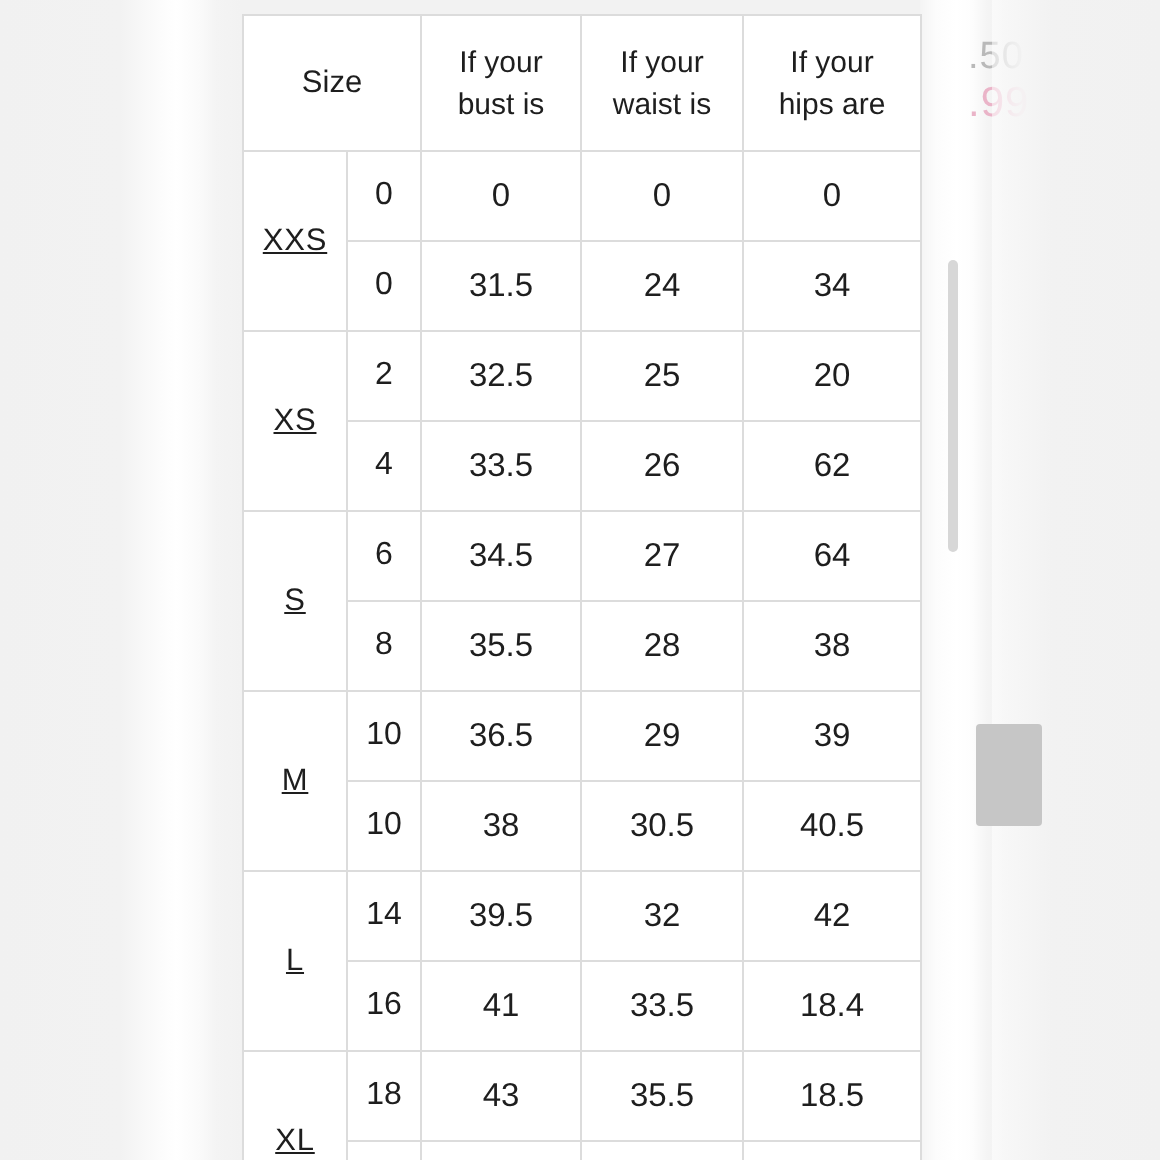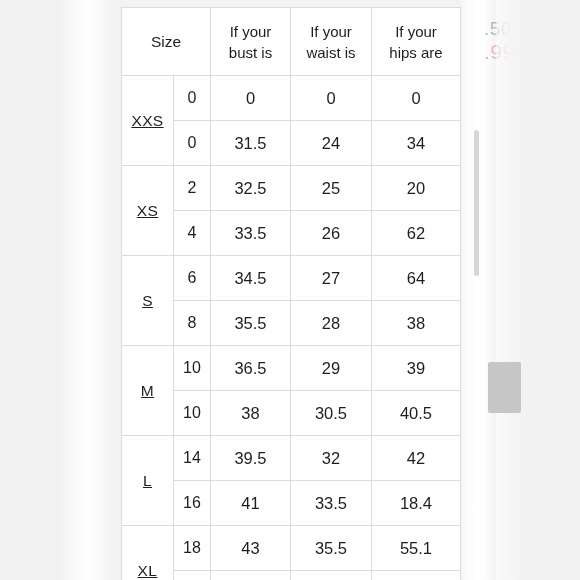--- a/index.html
+++ b/index.html
@@ -259,21 +259,21 @@
           <td class="size-num">16</td>
           <td>41</td>
           <td>33.5</td>
           <td>18.4</td>
         </tr>
         <tr>
           <td class="size-label" rowspan="2">XL</td>
           <td class="size-num">18</td>
           <td>43</td>
           <td>35.5</td>
-          <td>55.1</td>
+          <td>18.5</td>
         </tr>
         <tr>
           <td class="size-num">0</td>
           <td>0</td>
           <td>0</td>
           <td>0</td>
         </tr>
       </tbody>
   </table>
 </div>

